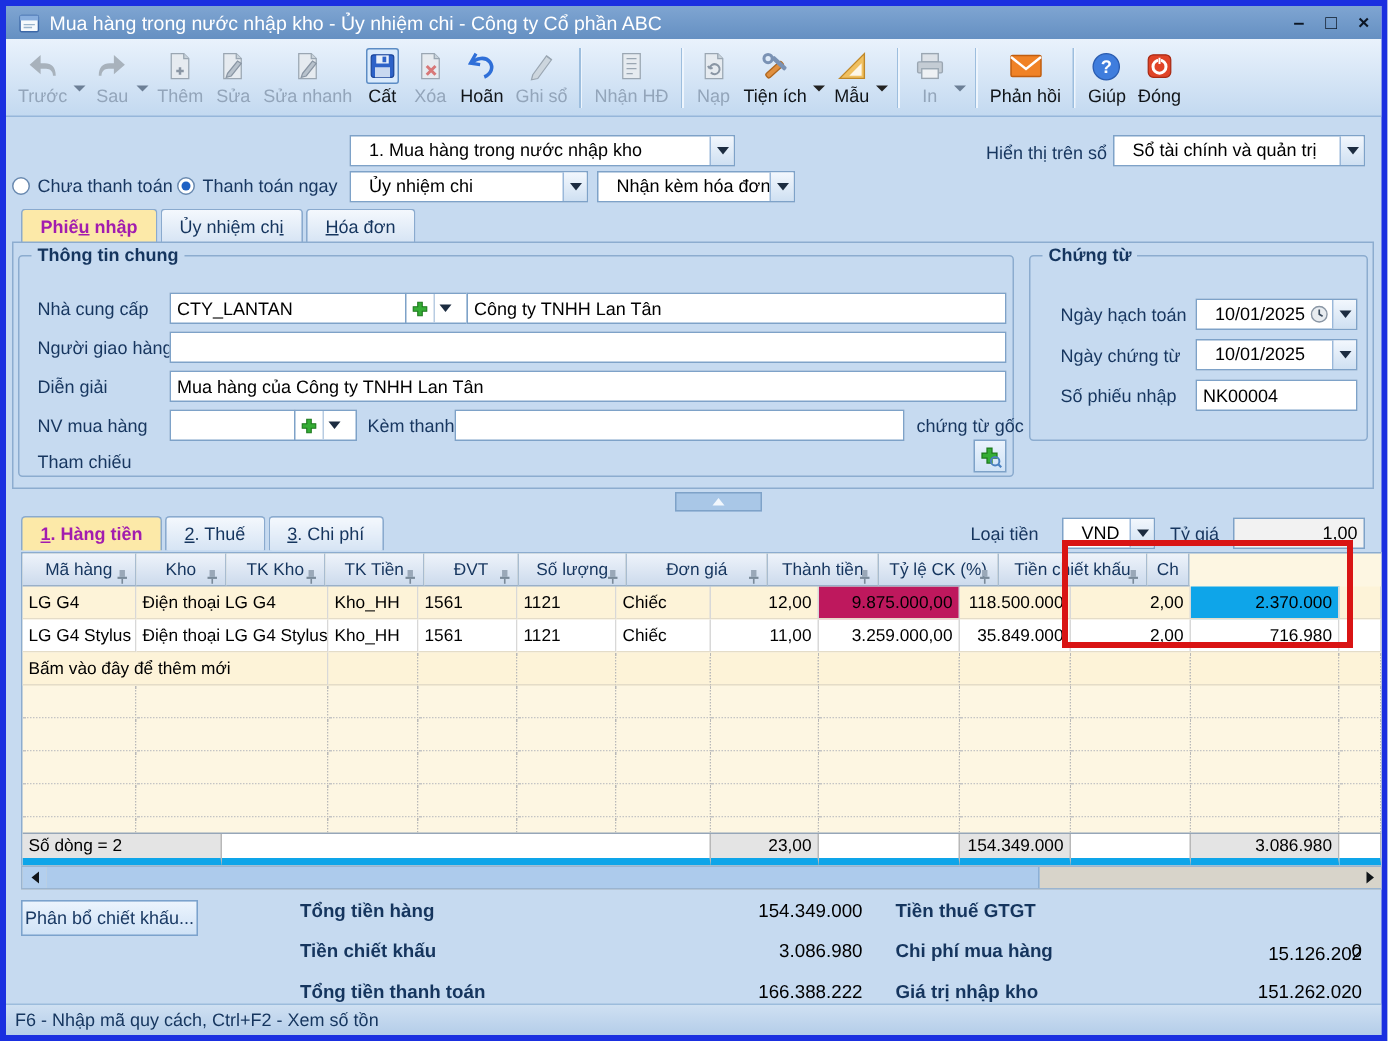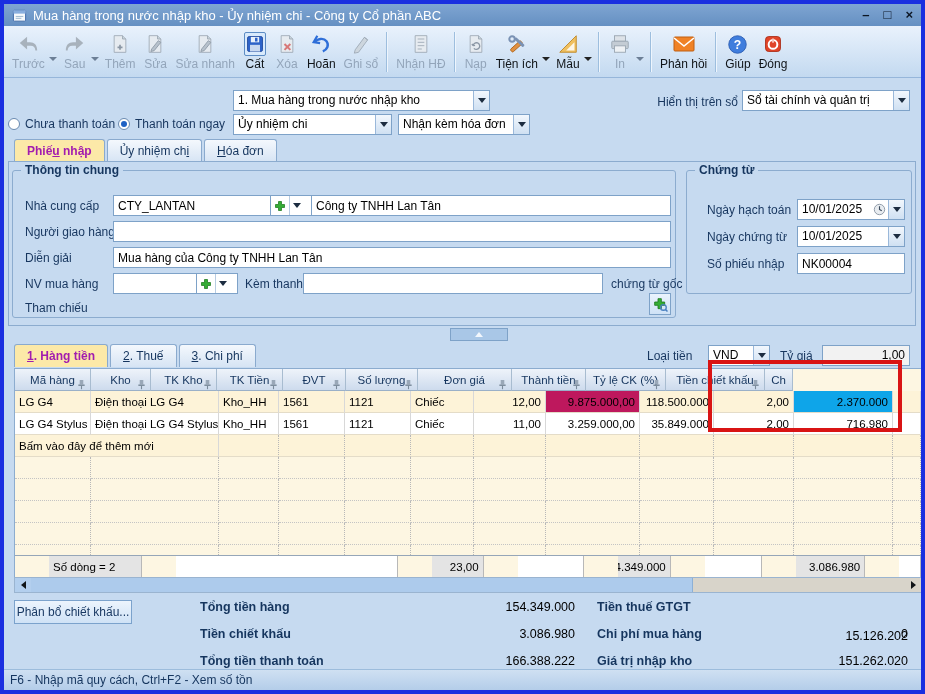--- a/index.html
+++ b/index.html
@@ -32,21 +32,21 @@
     border-top:4px solid #222; margin:14px 2px 0 0;}
   .tb-caret.dim{ border-top-color:#6c7f96;}
   .tb-sep{ width:2px; height:40px; margin:0 4px;
     background:linear-gradient(90deg,#9dbede 50%,#eef5fd 50%);}
   
   .lbl{ position:absolute; font-size:12px; color:#17365f; white-space:nowrap;}
   .field,.combo{ position:absolute; height:21px; background:#fff; border:1px solid #7ea2c8; font-size:12px; color:#000;}
   .field{ padding:2px 4px; }
   input.field{ outline:none; font-family:"Liberation Sans",sans-serif;}
   .combo{ display:flex; align-items:stretch;}
-  .combo .txt{ flex:1; padding:2px 4px; white-space:nowrap; overflow:hidden;}
+  .combo .txt{ flex:1; padding:2px 12px; white-space:nowrap; overflow:hidden;}
   .combo .cbtn{ width:16px; border-left:1px solid #9ab8da; background:linear-gradient(#f2f7fd,#cfe0f2);
     display:flex; align-items:center; justify-content:center;}
   .arr{ width:0;height:0;border-left:4px solid transparent;border-right:4px solid transparent;border-top:5px solid #1c2c40;}
   .radio{ position:absolute; display:flex; align-items:center; gap:5px; font-size:12px; color:#17365f;}
   .radio .dot{ width:12px;height:12px;border-radius:50%;background:#fff;border:1px solid #6a8ab0; position:relative;}
   .radio.sel .dot::after{ content:""; position:absolute; left:2px; top:2px; width:6px;height:6px;border-radius:50%;background:#1f62c4;}
   
   .tabstrip{ position:absolute; display:flex; }
   .tab{ height:23px; padding:0 12px; display:flex; align-items:center;
     border:1px solid #8aaace; border-bottom:none; border-radius:3px 3px 0 0;
@@ -72,21 +72,21 @@
   .g-row{ display:flex; }
   .g-cell{ height:22px; font-size:11.5px; display:flex; align-items:center; padding:0 4px;
     white-space:nowrap; overflow:hidden; color:#000;}
   .g-head .g-cell{ background:linear-gradient(#eef3fa,#cddbed); color:#15355e;
     border-right:1px solid #a8bcd0; border-bottom:1px solid #9ab0c8; justify-content:center; position:relative;}
   .g-head .pin{ position:absolute; right:2px; top:5px;}
   .g-body .g-cell{ border-right:1px solid #d8d8d8; border-bottom:1px solid #e4dcc8;}
   .g-body.dotted .g-cell{ border-right:1px dotted #b8b8b8; border-bottom:1px dotted #c4c4c4;}
   .g-cell.num{ justify-content:flex-end;}
   .g-sum{ border-top:1px solid #96a6b8;}
-  .g-sum .g-cell{ background:#fff; border-right:1px solid #b8b8b8; border-bottom:1px solid #0ea5e9;margin-left:34px;}
+  .g-sum .g-cell{ background:#fff; border-right:1px solid #b8b8b8; border-bottom:6px solid #0ea5e9;}
   .g-sum .g-cell.gray{ background:#e4e4e4;}
   
   .hscroll{ position:absolute; display:flex; border:1px solid #9ab4d0; background:#d8d4ca;}
   .sb-btn{ width:16px; display:flex; align-items:center; justify-content:center;}
   .sb-btn.blue{ background:#b3cfee;}
   .sb-thumb{ background:#adcbec; border-right:1px solid #8cb0d6;}
   .sb-rest{ flex:1;}
   .tri-l{ width:0;height:0;border-top:4px solid transparent;border-bottom:4px solid transparent;border-right:5px solid #101418;}
   .tri-r{ width:0;height:0;border-top:4px solid transparent;border-bottom:4px solid transparent;border-left:5px solid #101418;}
   

